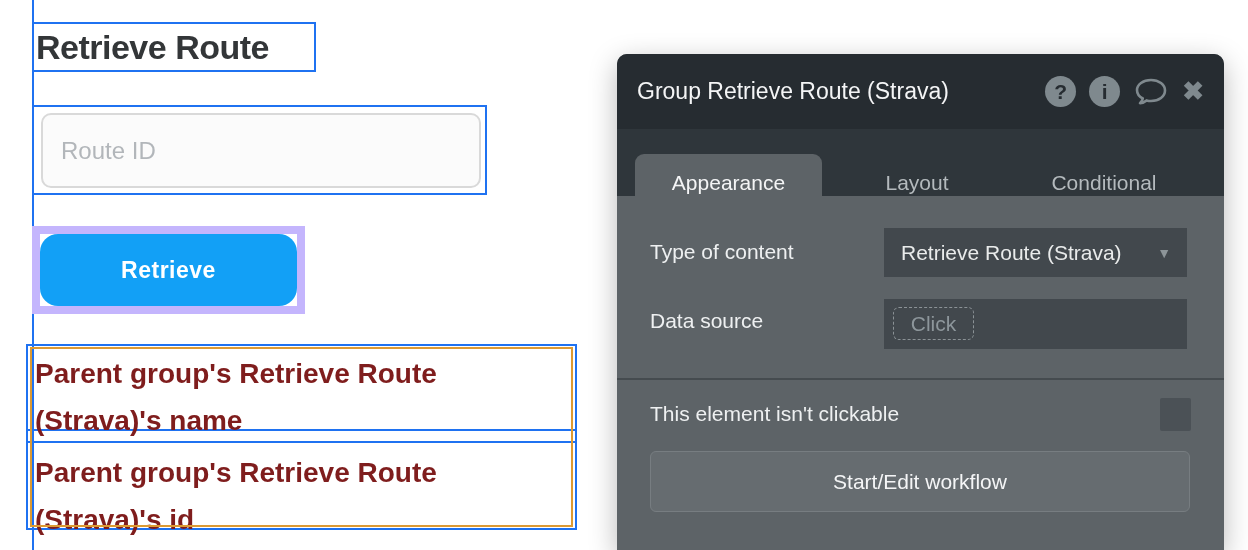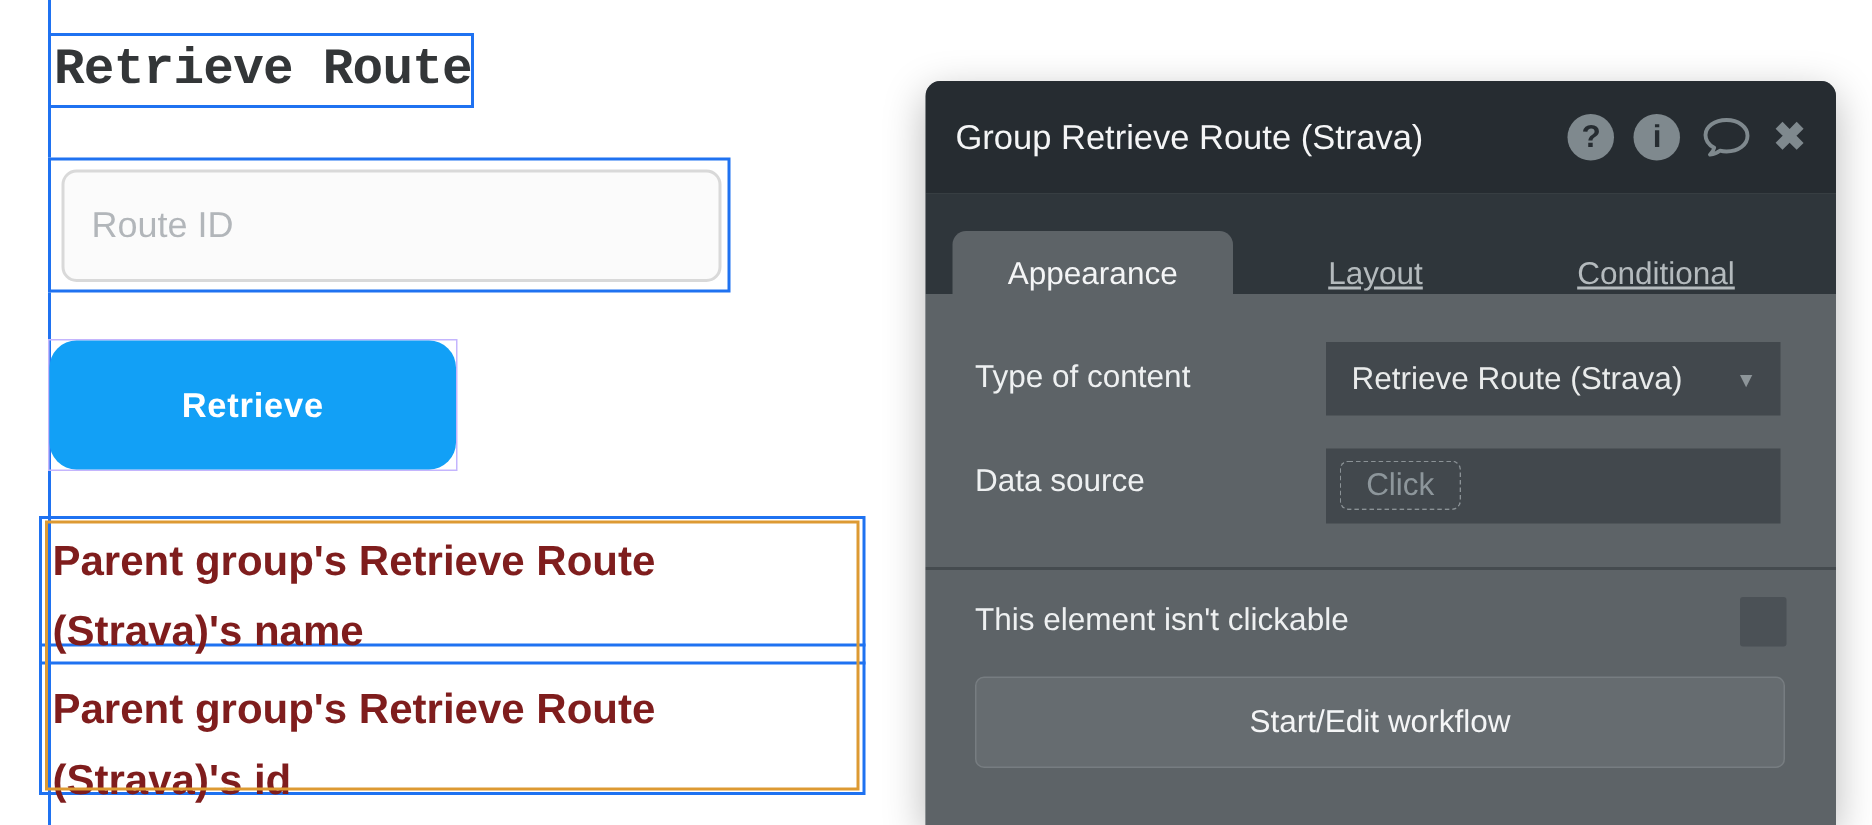--- a/index.html
+++ b/index.html
@@ -6,29 +6,29 @@
   html,body { width:1248px; height:550px; }
   body { font-family:"Liberation Sans", sans-serif; background:#ffffff; overflow:hidden; position:relative; }
 
   .stage { position:absolute; inset:0; width:1248px; height:550px; background:#ffffff; }
 
   
   .group-vline { position:absolute; left:32px; top:0; width:2px; height:550px; background:#1f72f1; }
 
   .sel-heading { position:absolute; left:32px; top:22px; width:284px; height:50px;
     border:2px solid #1f72f1; background:#ffffff; display:flex; align-items:center; }
-  .sel-heading .txt { font-size:34px; font-weight:bold; color:#333638; letter-spacing:-0.5px; padding-left:2px; white-space:nowrap;font-family:Liberation Mono, monospace; }
+  .sel-heading .txt { font-size:34px; font-weight:bold; color:#333638; letter-spacing:-0.5px; padding-left:2px; white-space:nowrap; }
 
   .sel-input { position:absolute; left:32px; top:105px; width:455px; height:90px; border:2px solid #1f72f1; background:#ffffff; }
   .sel-input input { position:absolute; left:7px; top:6px; width:440px; height:75px;
     background:#fbfbfb; border:2px solid #d9d9d9; border-radius:10px; outline:none;
     font-family:"Liberation Sans", sans-serif; font-size:24px; color:#555; padding:0 18px; }
   .sel-input input::placeholder { color:#b2b6ba; opacity:1; }
 
-  .sel-button { position:absolute; left:32px; top:226px; width:273px; height:88px; border:1px solid #c4b5fd;padding-left:32px; }
+  .sel-button { position:absolute; left:32px; top:226px; width:273px; height:88px; border:8px solid #c4b5fd;padding-left:32px; }
   .sel-button .btn { position:absolute; inset:0; background:#12a0f6; border-radius:18px;
     display:flex; align-items:center; justify-content:center; cursor:pointer; }
   .sel-button .btn span { color:#ffffff; font-size:23px; font-weight:bold; letter-spacing:0.5px; }
 
   .sel-texts-outer { position:absolute; left:26px; top:344px; width:551px; height:186px; border:2px solid #1f72f1; background:transparent; }
   .texts-hline { position:absolute; left:26px; width:551px; height:2px; background:#1f72f1; }
   .hline-1 { top:429px; } .hline-2 { top:441px; }
   .sel-texts-orange { position:absolute; left:30px; top:347px; width:543px; height:180px; border:2px solid #dd9a33; background:transparent; z-index:3; }
   .dyn-text { position:absolute; left:35px; width:535px; font-size:28px; font-weight:bold; color:#7f1d1d;
     line-height:47px; white-space:pre-line; z-index:2; }
@@ -45,21 +45,21 @@
   .header-icons { display:flex; align-items:center; gap:13px; padding-right:20px; }
   .circle-icon { width:31px; height:31px; border-radius:50%; background:#7f898e; color:#262c31;
     display:flex; align-items:center; justify-content:center; font-weight:bold; font-size:21px; cursor:pointer; }
   .bubble-icon { width:36px; height:31px; display:flex; align-items:center; justify-content:center; cursor:pointer; }
   .close-icon { color:#7f898e; font-size:26px; font-weight:bold; cursor:pointer; line-height:31px; }
 
   .tab-row { position:absolute; left:0; top:75px; width:607px; height:67px; background:#2f363b; }
   .tab { position:absolute; top:9px; height:58px; display:flex; align-items:center; justify-content:center;
     font-size:21px; cursor:pointer;margin-top:16px; }
   .tab-active { left:18px; width:187px; background:#5d6367; border-radius:9px 9px 0 0; color:#f4f5f6; }
-  .tab-plain { color:#b4babd; background:transparent;text-decoration:underline; }
+  .tab-plain { color:#b4babd; background:transparent; }
   .tab-layout { left:210px; width:180px; }
   .tab-conditional { left:392px; width:190px; }
 
   .panel-body { position:absolute; left:0; top:142px; width:607px; height:354px; background:#5d6367; }
   .field-label { position:absolute; left:33px; font-size:21px; color:#eef0f1; white-space:nowrap; }
   .lbl-type { top:44px; } .lbl-source { top:113px; } .lbl-clickable { top:206px; }
 
   .dropdown { position:absolute; left:267px; top:32px; width:303px; height:49px; background:#42484d;
     display:flex; align-items:center; cursor:pointer; }
   .dropdown .val { color:#e9ebeb; font-size:21px; padding-left:17px; flex:1; white-space:nowrap; }

